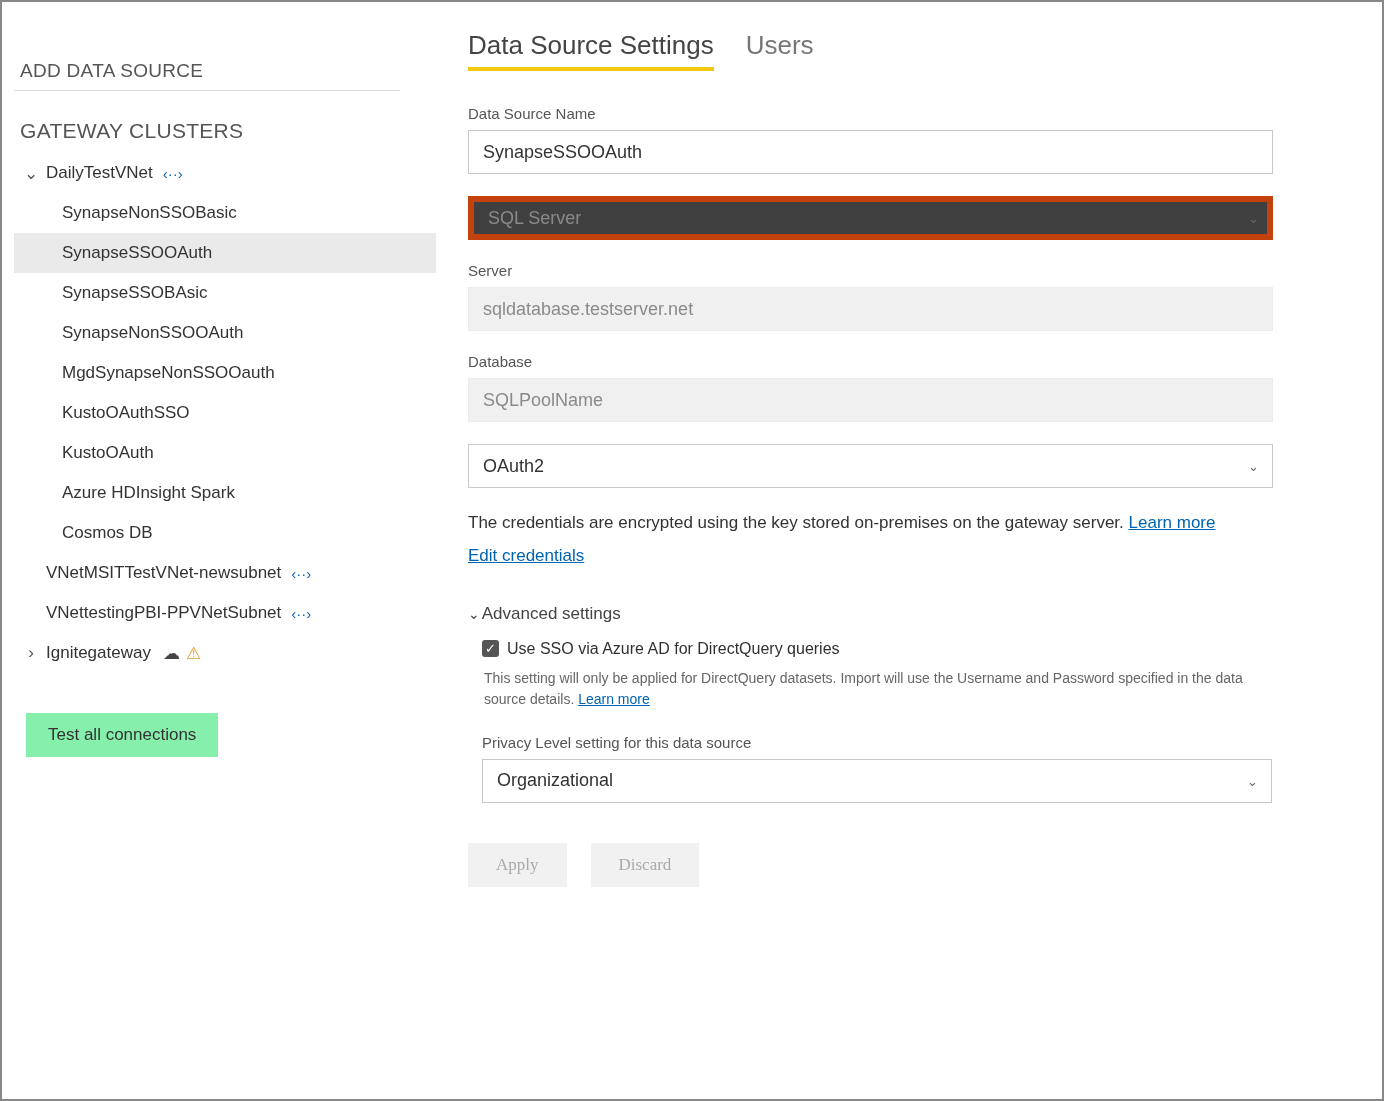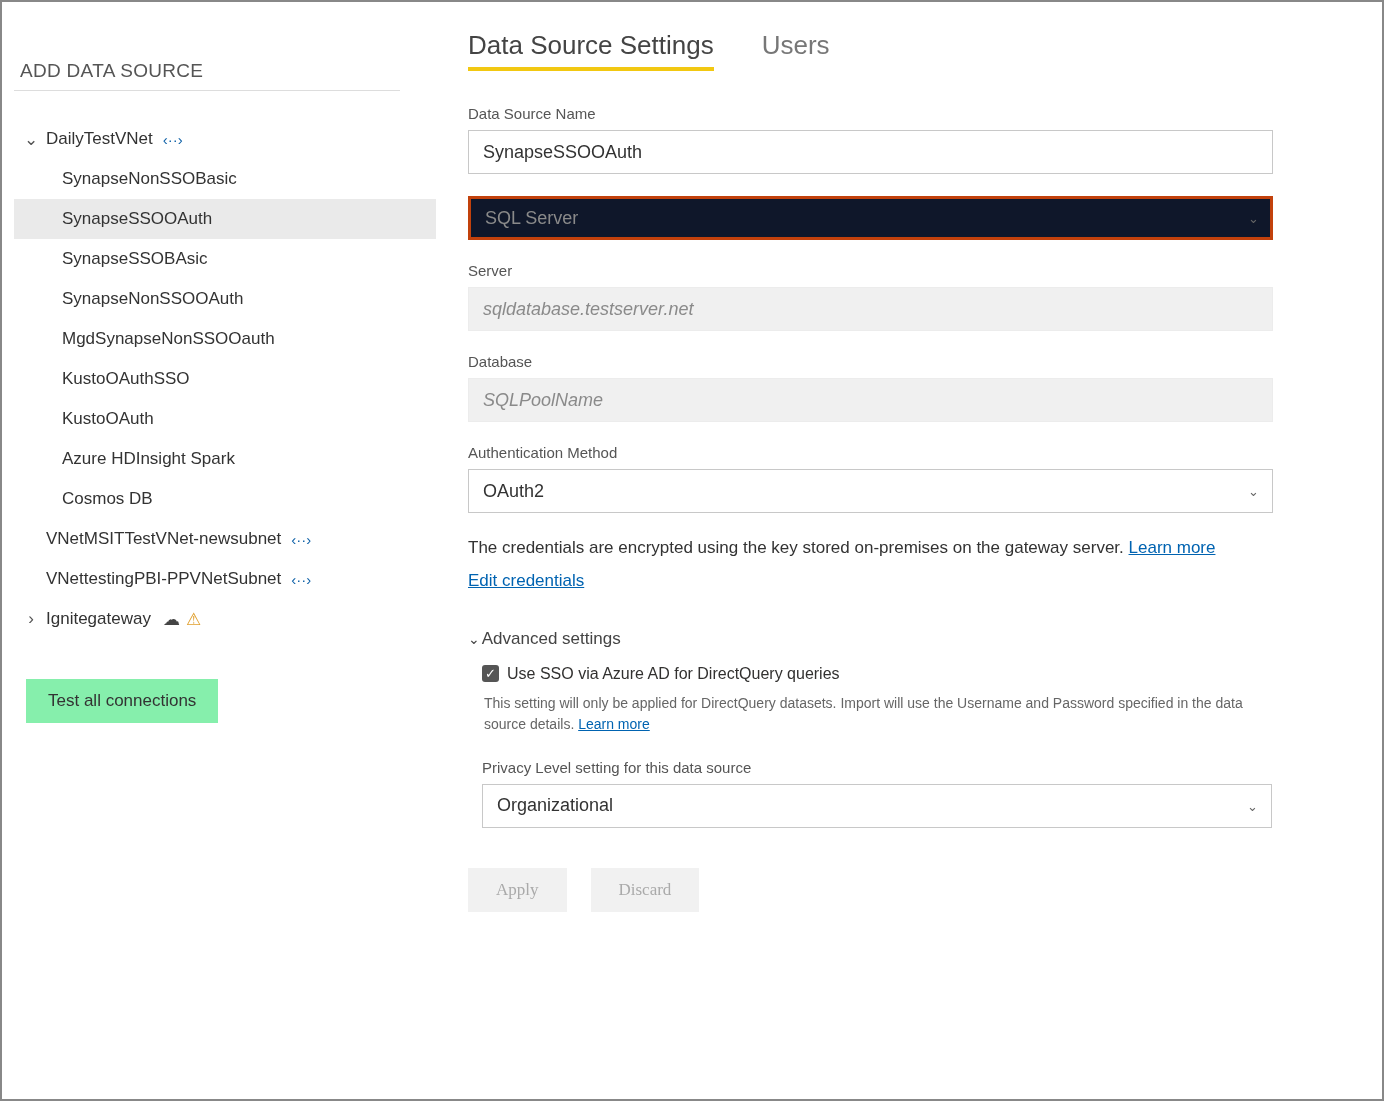--- a/index.html
+++ b/index.html
@@ -91,21 +91,21 @@
   }
 
   
   .main {
     flex: 1;
     padding: 28px 8px 0 32px;
     overflow-y: auto;
   }
   .tabs {
     display: flex;
-    gap: 48px;
+    gap: 32px;
     margin-bottom: 34px;
   }
   .tab {
     font-size: 26px;
     color: #777;
     padding-bottom: 6px;
     cursor: pointer;
   }
   .tab.active {
     color: #444;
@@ -125,40 +125,39 @@
     padding: 0 14px;
     font-size: 18px;
     border: 1px solid #c8c8c8;
     color: #333;
     background: #fff;
   }
   .text-input.readonly {
     background: #f0f0f0;
     border: 1px solid #ececec;
     color: #8a8a8a;
-    font-style: italic;
   }
   .select-wrap {
     position: relative;
     width: 805px;
   }
   .select-wrap.full { width: 805px; }
   .select-input {
     width: 100%;
     height: 44px;
     padding: 0 14px;
     font-size: 18px;
     border: 1px solid #c8c8c8;
     color: #333;
     background: #fff;
     appearance: none;
   }
   .select-input.readonly {
-    background: #0f172a;
-    border: 3px solid #c2410c;
+    background: #404040;
+    border: 6px solid #c2410c;
     color: #8a8a8a;
   }
   .select-caret {
     position: absolute;
     right: 14px;
     top: 50%;
     transform: translateY(-50%);
     pointer-events: none;
     color: #666;
     font-size: 13px;
@@ -238,20 +237,21 @@
   }
 </style>
 </head>
 <body>
 
 <div class="container">
 
   <div class="sidebar">
     <div class="add-data-source">ADD DATA SOURCE</div>
     <div class="sidebar-divider"></div>
+    <div class="gateway-clusters-title">GATEWAY CLUSTERS</div>
 
     <div class="tree" id="tree">
         <div class="tree-node cluster-row">
           <span class="chev">⌄</span>
           <span class="label">DailyTestVNet</span>
           <span class="cluster-icon">‹··›</span>
         </div>
         <div class="tree-children">
           <div class="tree-node">
             <span class="label">SynapseNonSSOBasic</span>
@@ -324,21 +324,20 @@
       <div class="form-label">Server</div>
       <input class="text-input readonly" readonly="" value="sqldatabase.testserver.net" style="">
     </div>
 
     <div class="form-group">
       <div class="form-label">Database</div>
       <input class="text-input readonly" readonly="" value="SQLPoolName" style="">
     </div>
 
     <div class="form-group">
-      <div class="form-label">Authentication Method</div>
       <div class="select-wrap">
         <input class="select-input" readonly="" value="OAuth2" style="">
         <span class="select-caret">⌄</span>
       </div>
     </div>
 
     <div class="cred-text">
       <span>The credentials are encrypted using the key stored on-premises on the gateway server. </span><a class="link">Learn more</a>
     </div>
     <a class="link edit-credentials">Edit credentials</a>

